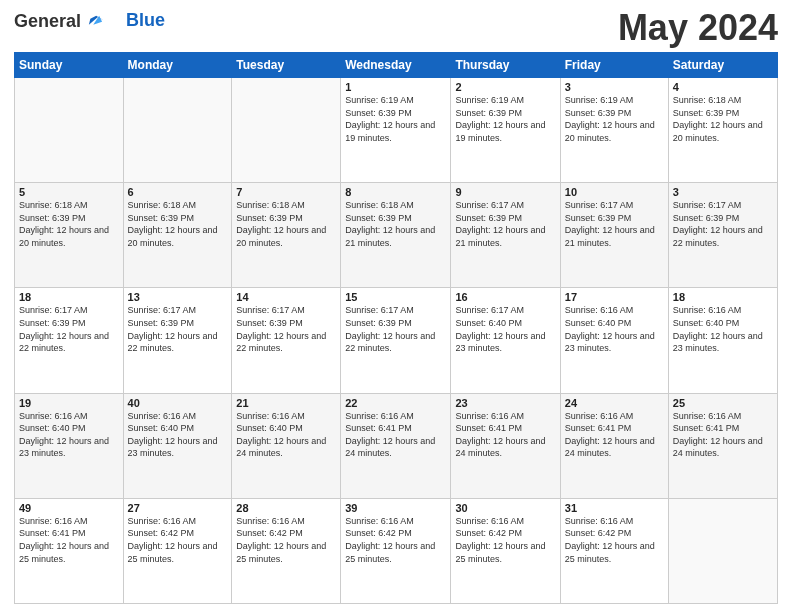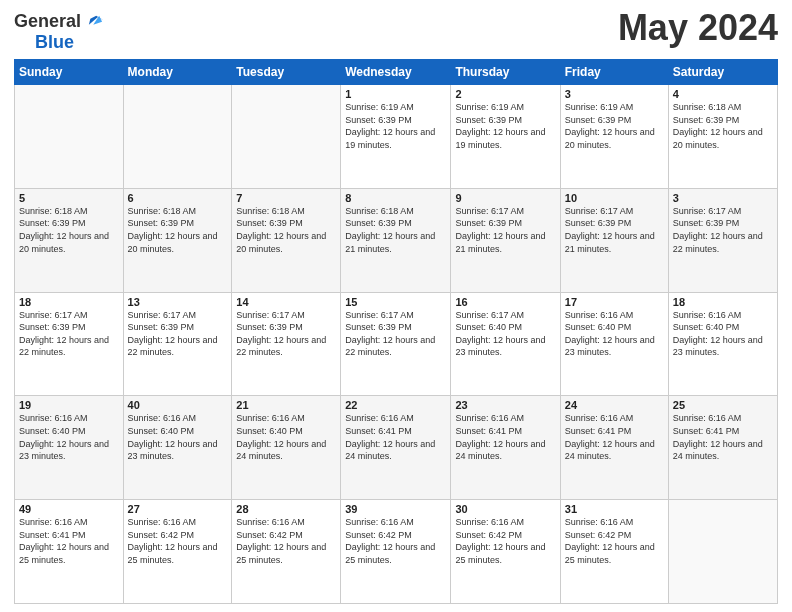--- a/index.html
+++ b/index.html
@@ -18,21 +18,21 @@
       flex-direction: column;
     }
     .header {
       display: flex;
       justify-content: space-between;
       align-items: flex-start;
       margin-bottom: 6px;
     }
     .logo {
       display: flex;
-      flex-direction: column;
+      flex-direction: row;
       align-items: flex-start;
     }
     .logo-text {
       display: flex;
       align-items: center;
       gap: 2px;
     }
     .logo-general {
       font-size: 18px;
       font-weight: bold;

